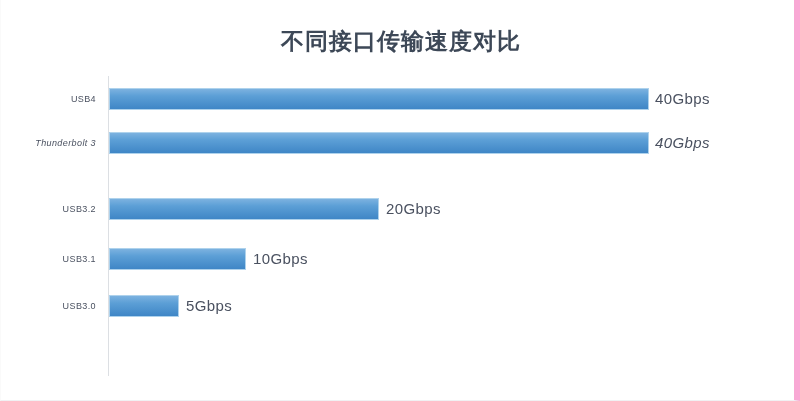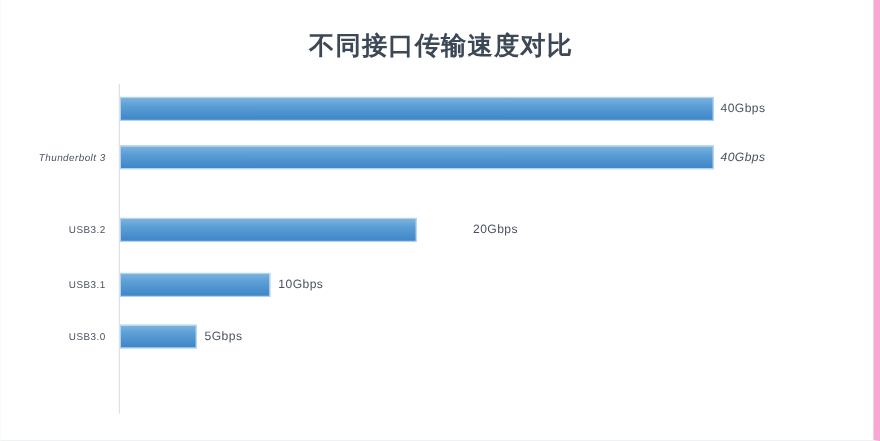--- a/index.html
+++ b/index.html
@@ -83,58 +83,59 @@
     height: 22px;
     background: linear-gradient(to bottom, #7cb2e0 0%, #5c9fd6 35%, #3f86c6 100%);
     border: 1px solid #aed2ec;
     box-sizing: border-box;
   }
   .val-label {
     position: absolute;
     top: 0;
     height: 22px;
     line-height: 22px;
-    font-size: 11px;
+    font-size: 15px;
     color: #4a5160;
     letter-spacing: 0.4px;
     white-space: nowrap;
   }
 </style>
 </head>
 <body>
 
 <div class="chart-canvas">
 
   <div class="chart-title">不同接口传输速度对比</div>
 
   <div class="plot-area">
 
     <div class="axis-line"></div>
 
     <div class="bar-row" style="top:88px;">
+      <div class="cat-label">USB4</div>
       <div class="bar-wrap" style="width:540px;">
         <div class="bar" style="width:540px;"></div>
       </div>
       <div class="val-label" style="left:654px;">40Gbps</div>
     </div>
 
     <div class="bar-row" style="top:132px;font-style:italic;">
       <div class="cat-label">Thunderbolt 3</div>
       <div class="bar-wrap" style="width:540px;">
         <div class="bar" style="width:540px;"></div>
       </div>
       <div class="val-label" style="left:654px;">40Gbps</div>
     </div>
 
     <div class="bar-row" style="top:198px;">
       <div class="cat-label">USB3.2</div>
       <div class="bar-wrap" style="width:270px;">
         <div class="bar" style="width:270px;"></div>
       </div>
-      <div class="val-label" style="left:385px;margin-left:44px;">20Gbps</div>
+      <div class="val-label" style="left:385px;">20Gbps</div>
     </div>
 
     <div class="bar-row" style="top:248px;padding-left:24px;">
       <div class="cat-label">USB3.1</div>
       <div class="bar-wrap" style="width:137px;">
         <div class="bar" style="width:137px;"></div>
       </div>
       <div class="val-label" style="left:252px;">10Gbps</div>
     </div>
 

